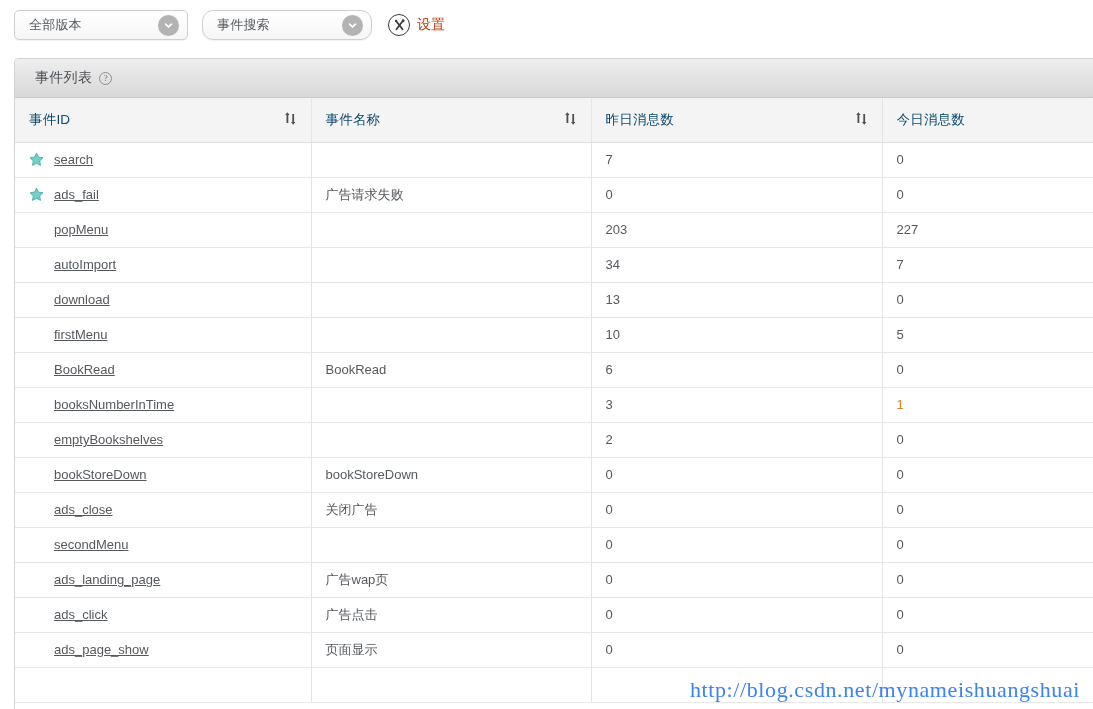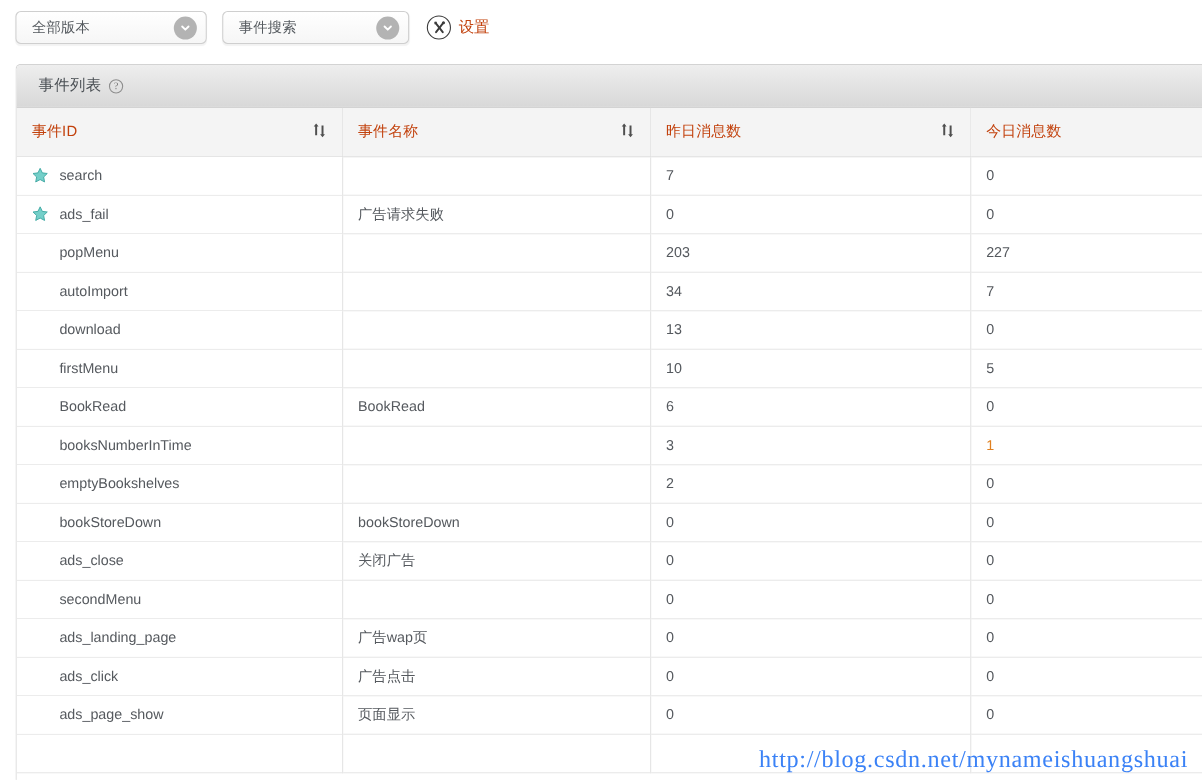--- a/index.html
+++ b/index.html
@@ -25,21 +25,21 @@
     border: 1px solid #cfcfcf;
     border-radius: 5px;
     background: linear-gradient(#ffffff, #f6f6f6);
     box-shadow: 0 1px 1px rgba(0,0,0,0.05);
     display: flex; align-items: center;
     padding: 0 8px 0 14px;
     margin-right: 14px;
     cursor: pointer;
   }
   .select-box.v1 { width: 174px; }
-  .select-box.v2 { width: 170px; }
+  .select-box.v2 { width: 170px; border-radius: 11px; }
   .select-label {
     flex: 1;
     font-size: 13px;
     color: #555a5f;
     letter-spacing: 0.2px;
     white-space: nowrap;
     overflow: hidden;
   }
   .chev-circle {
     width: 21px; height: 21px;
@@ -118,38 +118,38 @@
     border-bottom: 1px solid #e8e8e8;
     text-align: left;
     vertical-align: middle;
   }
   table.evt thead th {
     height: 44px;
     background: #f4f4f4;
     border-bottom: 1px solid #dfdfdf;
     font-weight: normal;
     font-size: 13.5px;
-    color: #c2410c;
+    color: #0c4a6e;
     padding: 0 14px;
     position: relative;
     cursor: pointer;
     letter-spacing: 0.2px;
   }
   .th-inner { display: flex; align-items: center; justify-content: space-between; }
   .sort-icon { flex: 0 0 auto; margin-left: 10px; }
 
   table.evt tbody td {
     height: 35px;
     font-size: 13px;
     color: #55595e;
     padding: 0 14px;
     background: #ffffff;
   }
   td.c-id { padding-left: 28px; position: relative; }
-  .id-wrap { display: flex; align-items: center; }
+  .id-wrap { display: flex; align-items: center; text-decoration: underline; }
   .star { width: 15px; height: 15px; margin-right: 10px; flex: 0 0 auto; }
   .star-spacer { width: 25px; flex: 0 0 auto; }
   .cell-num.hl { color: #e08020; }
 
   
   col.w1 { width: 296px; }
   col.w2 { width: 280px; }
   col.w3 { width: 291px; }
   col.w4 { width: 212px; }
 

